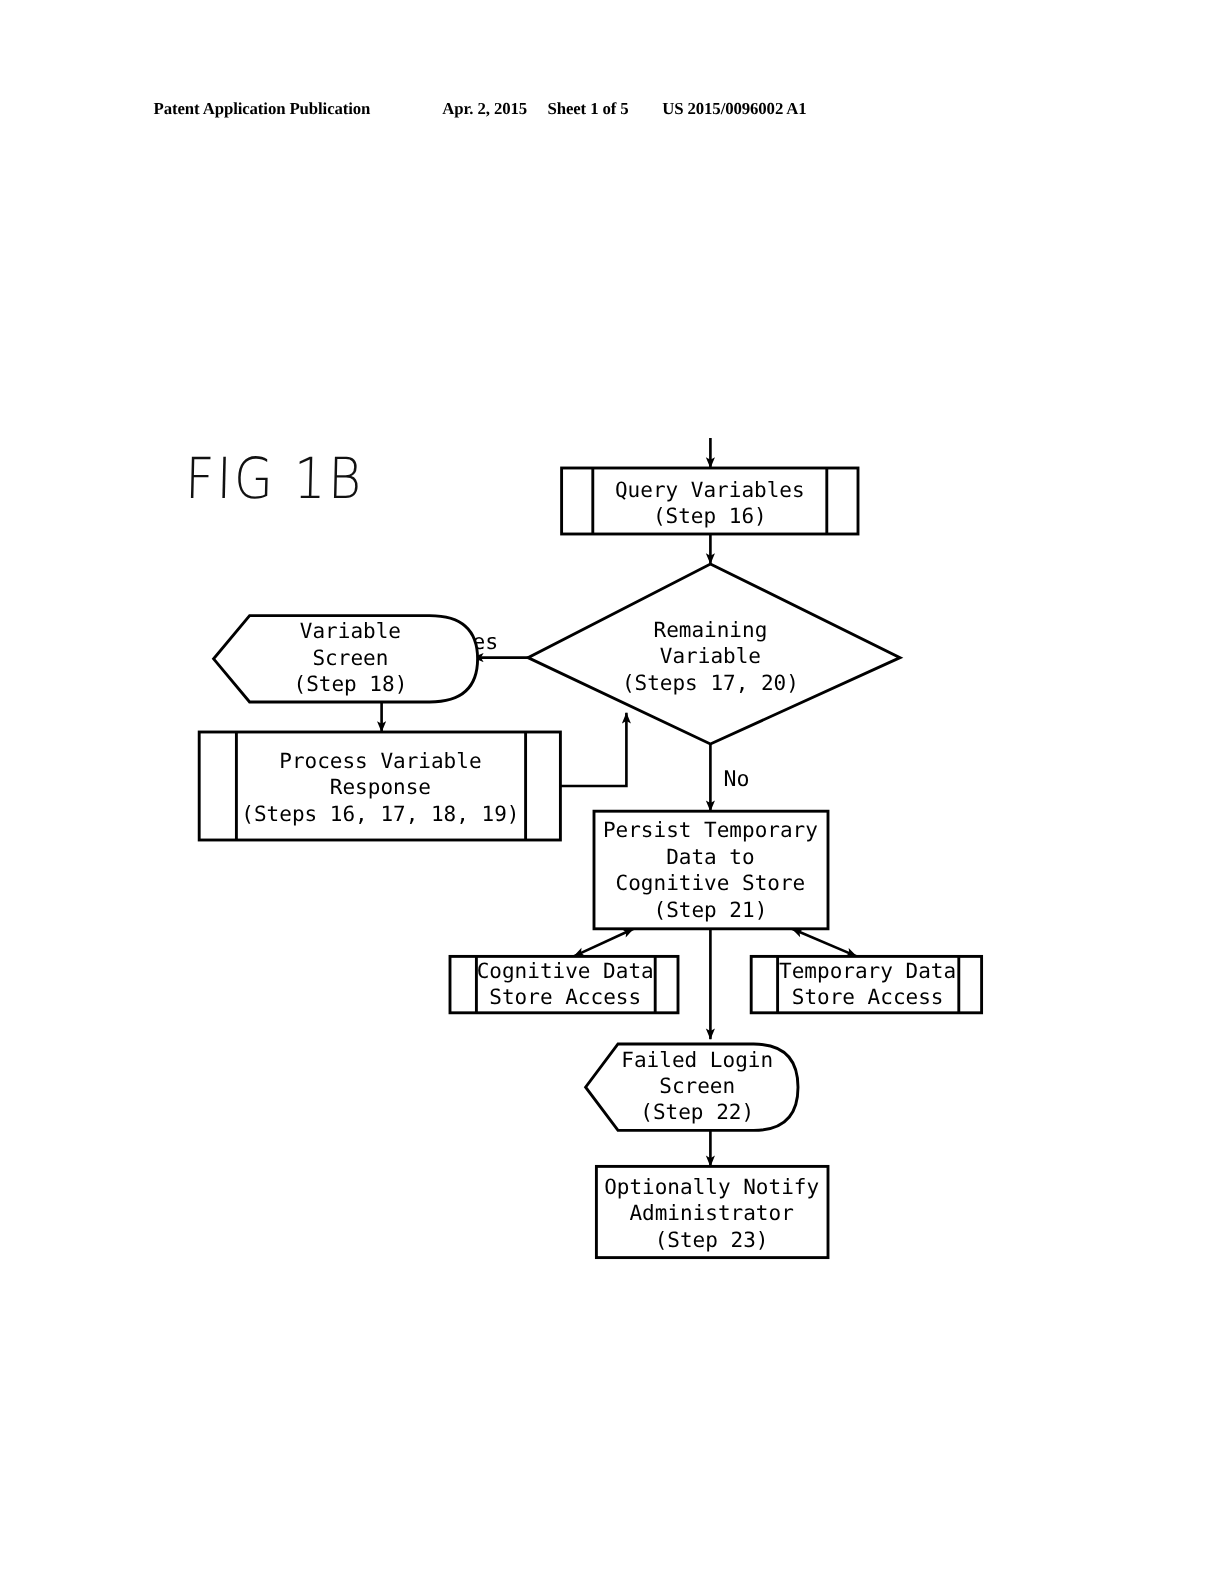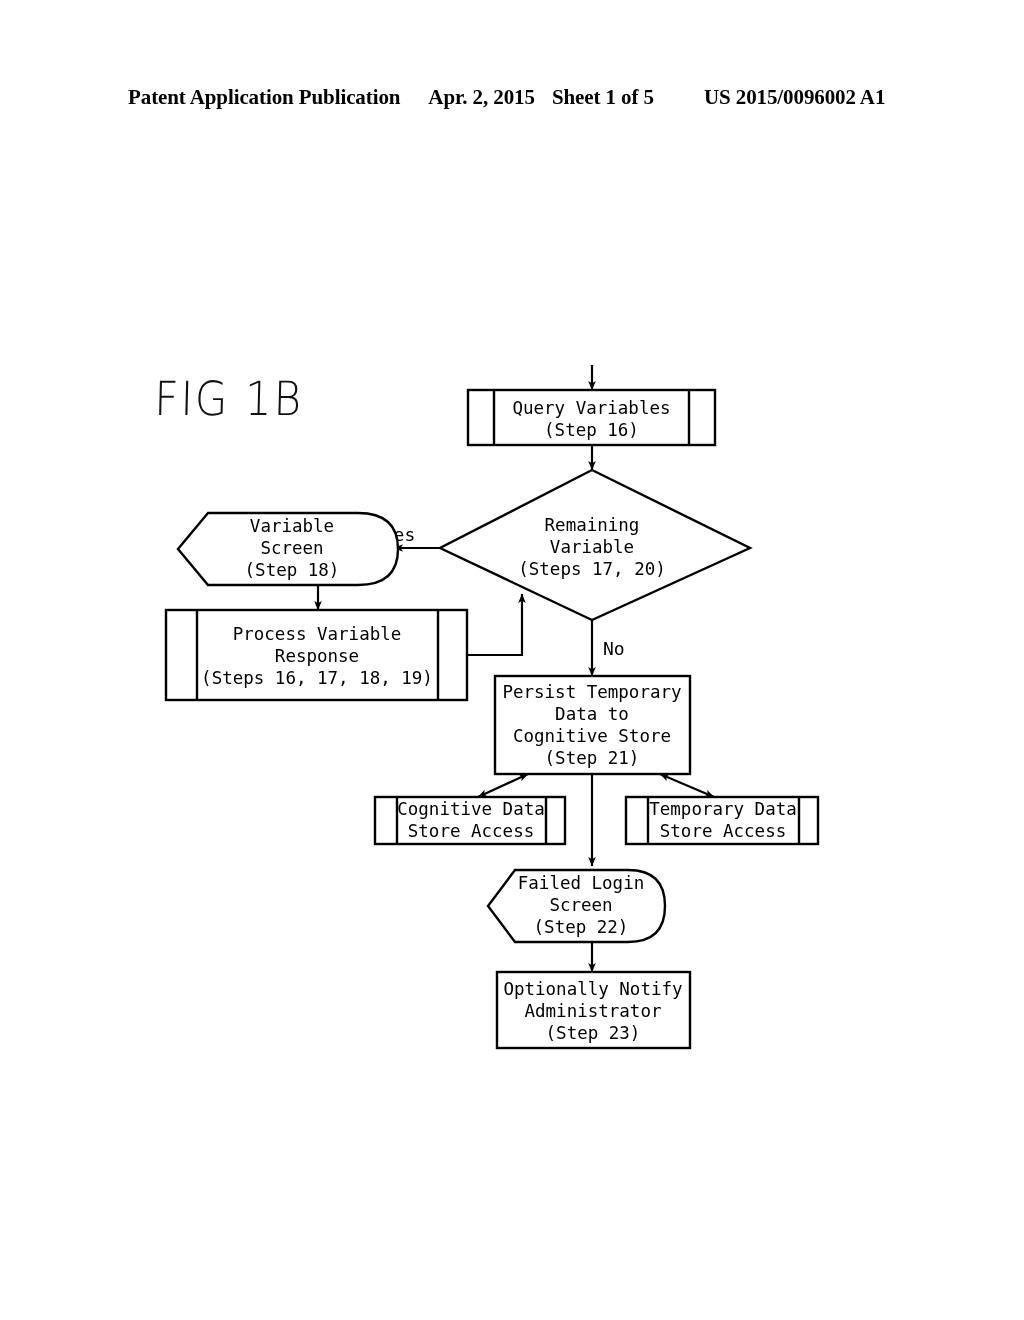--- a/index.html
+++ b/index.html
@@ -20,32 +20,32 @@
     background: #fff;
   }
   
   .pat-header {
     position: absolute;
     top: 84px;
     left: 128px;
     width: 768px;
     height: 26px;
     display: flex;
-    align-items: flex-end;
+    align-items: flex-start;
     font-family: "Liberation Serif", serif;
     font-weight: bold;
-    font-size: 21px;
+    font-size: 14px;
     color: #000;
     white-space: nowrap;
     letter-spacing: -0.1px;
   }
   .pat-header .h-pub   { flex: 0 0 auto; }
-  .pat-header .h-date  { flex: 0 0 auto; margin-left: 28px; }
+  .pat-header .h-date  { flex: 0 0 auto; margin-left: 60px; }
   .pat-header .h-sheet { flex: 0 0 auto; margin-left: 17px; }
-  .pat-header .h-num   { flex: 0 0 auto; margin-left: 50px; }
+  .pat-header .h-num   { flex: 0 0 auto; margin-left: 28px; }
 
   
   .fig-label {
     position: absolute;
     left: 155px;
     top: 371px;
     font-family: "DejaVu Sans", sans-serif;
     font-size: 42px;
     font-weight: 300;
     letter-spacing: 2px;

